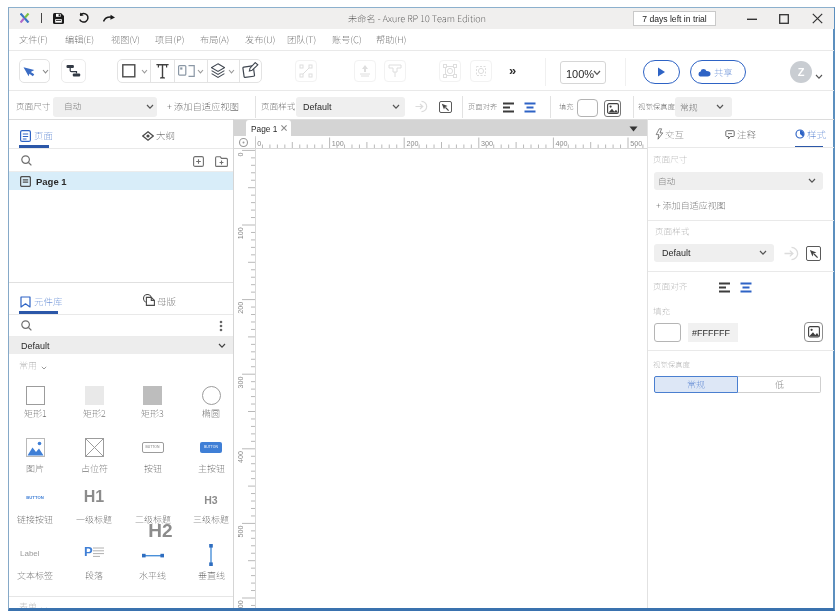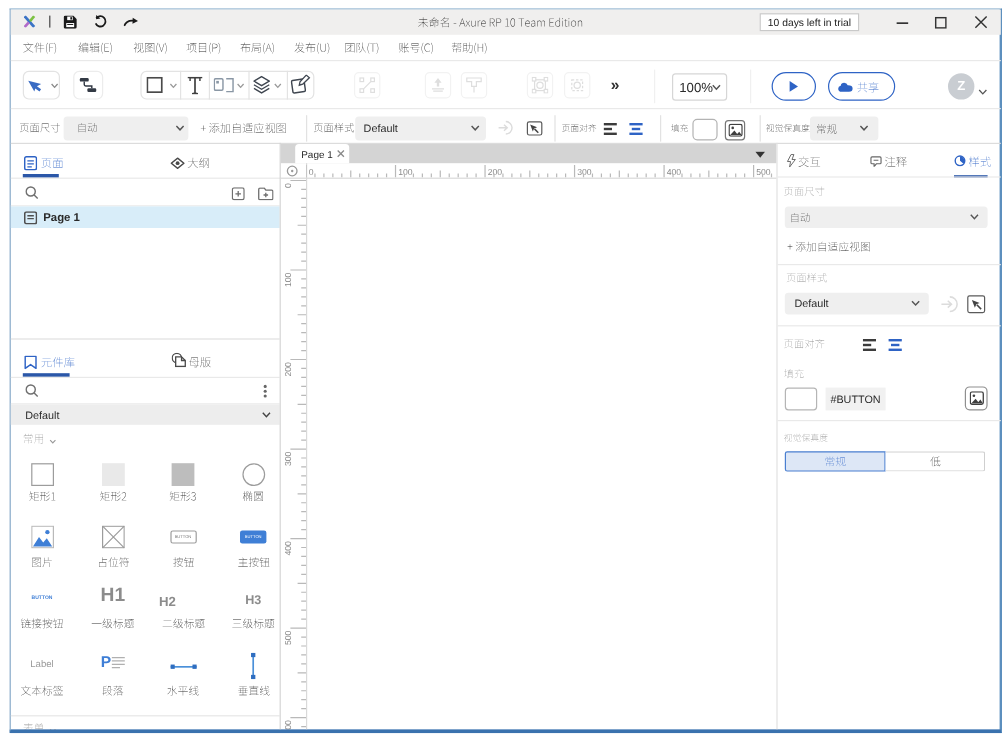--- a/index.html
+++ b/index.html
@@ -172,21 +172,21 @@
     <use href="#g400_6d" transform="translate(98.81,8.10) scale(0.00920,-0.00920)"></use>
     <use href="#g400_45" transform="translate(109.01,8.10) scale(0.00920,-0.00920)"></use>
     <use href="#g400_64" transform="translate(114.18,8.10) scale(0.00920,-0.00920)"></use>
     <use href="#g400_69" transform="translate(119.66,8.10) scale(0.00920,-0.00920)"></use>
     <use href="#g400_74" transform="translate(121.91,8.10) scale(0.00920,-0.00920)"></use>
     <use href="#g400_69" transform="translate(124.98,8.10) scale(0.00920,-0.00920)"></use>
     <use href="#g400_6f" transform="translate(127.24,8.10) scale(0.00920,-0.00920)"></use>
     <use href="#g400_6e" transform="translate(132.63,8.10) scale(0.00920,-0.00920)"></use>
   </svg>
 <div class="ab" style="left:633px;top:11px;width:83px;height:15px;border:1px solid #c9c9c9;background:#fff"></div>
-<div class="ab" style="left:633px;top:14px;width:83px;text-align:center;font-size:8.6px;color:#222">10 days left in trial</div>
+<div class="ab" style="left:633px;top:14px;width:83px;text-align:center;font-size:8.6px;color:#222">7 days left in trial</div>
 <svg class="ab" style="left:747px;top:18px;" width="10" height="3" viewBox="0 0 10 3">
     <rect x="0" y="0.6" width="10" height="1.4" fill="#333"></rect>
   </svg>
 <svg class="ab" style="left:779px;top:14px;" width="10" height="10" viewBox="0 0 10 10">
     <rect x="0.7" y="0.7" width="8.6" height="8.6" fill="none" stroke="#333" stroke-width="1.3"></rect>
   </svg>
 <svg class="ab" style="left:812px;top:13px;" width="11" height="11" viewBox="0 0 11 11">
     <path d="M0.8 0.8 L10.2 10.2 M10.2 0.8 L0.8 10.2" stroke="#333" stroke-width="1.2"></path>
   </svg>
 <svg class="ab" style="left:19.0px;top:34.5px;overflow:visible;" width="30" height="10" fill="#2a2a2a">
@@ -575,21 +575,21 @@
     <use href="#g400_6309" transform="translate(0.00,7.92) scale(0.00900,-0.00900)"></use>
     <use href="#g400_94ae" transform="translate(9.00,7.92) scale(0.00900,-0.00900)"></use>
   </svg>
 <svg class="ab" style="left:197.5px;top:464.0px;overflow:visible;" width="28" height="10" fill="#2f2f2f">
     <use href="#g400_4e3b" transform="translate(0.00,7.92) scale(0.00900,-0.00900)"></use>
     <use href="#g400_6309" transform="translate(9.00,7.92) scale(0.00900,-0.00900)"></use>
     <use href="#g400_94ae" transform="translate(18.00,7.92) scale(0.00900,-0.00900)"></use>
   </svg>
 <div class="ab" style="left:24px;top:495px;width:22px;text-align:center;font-size:4.2px;color:#3f7fd6;font-weight:bold">BUTTON</div>
 <div class="ab" style="left:74px;top:488px;width:40px;text-align:center;font-size:16px;font-weight:bold;color:#8c8c8c">H1</div>
-<div class="ab" style="left:132.5px;top:496px;width:40px;text-align:left;font-size:11px;font-weight:bold;color:#8c8c8c">H2</div>
+<div class="ab" style="left:132.5px;top:520px;width:40px;text-align:right;font-size:19px;font-weight:bold;color:#8c8c8c">H2</div>
 <div class="ab" style="left:191px;top:494px;width:40px;text-align:center;font-size:10.5px;font-weight:bold;color:#8c8c8c">H3</div>
 <svg class="ab" style="left:17.0px;top:515.0px;overflow:visible;" width="37" height="10" fill="#2f2f2f">
     <use href="#g400_94fe" transform="translate(0.00,7.92) scale(0.00900,-0.00900)"></use>
     <use href="#g400_63a5" transform="translate(9.00,7.92) scale(0.00900,-0.00900)"></use>
     <use href="#g400_6309" transform="translate(18.00,7.92) scale(0.00900,-0.00900)"></use>
     <use href="#g400_94ae" transform="translate(27.00,7.92) scale(0.00900,-0.00900)"></use>
   </svg>
 <svg class="ab" style="left:76.0px;top:515.0px;overflow:visible;" width="37" height="10" fill="#2f2f2f">
     <use href="#g400_4e00" transform="translate(0.00,7.92) scale(0.00900,-0.00900)"></use>
     <use href="#g400_7ea7" transform="translate(9.00,7.92) scale(0.00900,-0.00900)"></use>
@@ -601,21 +601,21 @@
     <use href="#g400_7ea7" transform="translate(9.00,7.92) scale(0.00900,-0.00900)"></use>
     <use href="#g400_6807" transform="translate(18.00,7.92) scale(0.00900,-0.00900)"></use>
     <use href="#g400_9898" transform="translate(27.00,7.92) scale(0.00900,-0.00900)"></use>
   </svg>
 <svg class="ab" style="left:193.0px;top:515.0px;overflow:visible;" width="37" height="10" fill="#2f2f2f">
     <use href="#g400_4e09" transform="translate(0.00,7.92) scale(0.00900,-0.00900)"></use>
     <use href="#g400_7ea7" transform="translate(9.00,7.92) scale(0.00900,-0.00900)"></use>
     <use href="#g400_6807" transform="translate(18.00,7.92) scale(0.00900,-0.00900)"></use>
     <use href="#g400_9898" transform="translate(27.00,7.92) scale(0.00900,-0.00900)"></use>
   </svg>
-<div class="ab" style="left:20px;top:549px;width:30px;text-align:center;font-size:8px;color:#9a9a9a">Label</div>
+<div class="ab" style="left:20px;top:549px;width:30px;font-size:8px;color:#9a9a9a">Label</div>
 <div class="ab" style="left:84px;top:544px;font-size:13px;font-weight:bold;color:#3f7fd6">P</div>
 <svg class="ab" style="left:93px;top:547px;" width="12" height="12" viewBox="0 0 12 12">
     <path d="M0 1 L11 1 M0 3.8 L11 3.8 M0 6.6 L11 6.6 M0 9.4 L7 9.4" stroke="#b0b0b0" stroke-width="1"></path>
   </svg>
 <svg class="ab" style="left:141.5px;top:553px;" width="22" height="6" viewBox="0 0 22 6">
     <rect x="0" y="2" width="22" height="1.4" fill="#4a90d9"></rect>
     <rect x="0" y="0.8" width="3.6" height="3.6" fill="#2f6ec0"></rect>
     <rect x="18.4" y="0.8" width="3.6" height="3.6" fill="#2f6ec0"></rect>
   </svg>
 <svg class="ab" style="left:208px;top:544px;" width="6" height="22" viewBox="0 0 6 22">
@@ -886,21 +886,21 @@
     <rect x="0.5" y="0.5" width="11" height="2" fill="#2e63c5"></rect>
     <rect x="2.5" y="4.5" width="7" height="2" fill="#2e63c5"></rect>
     <rect x="0.5" y="8.5" width="11" height="2" fill="#2e63c5"></rect>
   </svg>
 <svg class="ab" style="left:653.0px;top:307.0px;overflow:visible;" width="19" height="10" fill="#8f8f8f">
     <use href="#g400_586b" transform="translate(0.00,7.57) scale(0.00860,-0.00860)"></use>
     <use href="#g400_5145" transform="translate(8.60,7.57) scale(0.00860,-0.00860)"></use>
   </svg>
 <div class="ab" style="left:654px;top:323px;width:27px;height:19px;background:#fff;border:1px solid #b5b5b5;border-radius:3px"></div>
 <div class="ab" style="left:688px;top:323px;width:50px;height:19px;background:#f1f1f1"></div>
-<div class="ab" style="left:692px;top:328px;font-size:9px;color:#2a2a2a">#BUTTON</div>
+<div class="ab" style="left:692px;top:328px;font-size:9px;color:#2a2a2a">#FFFFFF</div>
 <div class="ab" style="left:804px;top:322px;width:19px;height:20px;border:1px solid #8f8f8f;border-radius:4px"></div>
 <svg class="ab" style="left:808px;top:326px;" width="12" height="12" viewBox="0 0 12 12">
     <rect x="0.6" y="0.6" width="10.8" height="10.3" rx="1.5" fill="none" stroke="#3f3f3f" stroke-width="1.1"></rect>
     <circle cx="3.6" cy="3.8" r="1.1" fill="#3f3f3f"></circle>
     <path d="M1.5 10 L5 6.2 L8 10 Z M6.5 10 L9 7 L11 10 Z" fill="#3f3f3f"></path>
   </svg>
 <div class="ab" style="left:648px;top:350px;width:186px;height:1px;background:#e9e9e9"></div>
 <svg class="ab" style="left:653.0px;top:361.0px;overflow:visible;" width="38" height="8" fill="#8f8f8f">
     <use href="#g400_89c6" transform="translate(0.00,6.51) scale(0.00740,-0.00740)"></use>
     <use href="#g400_89c9" transform="translate(7.40,6.51) scale(0.00740,-0.00740)"></use>

